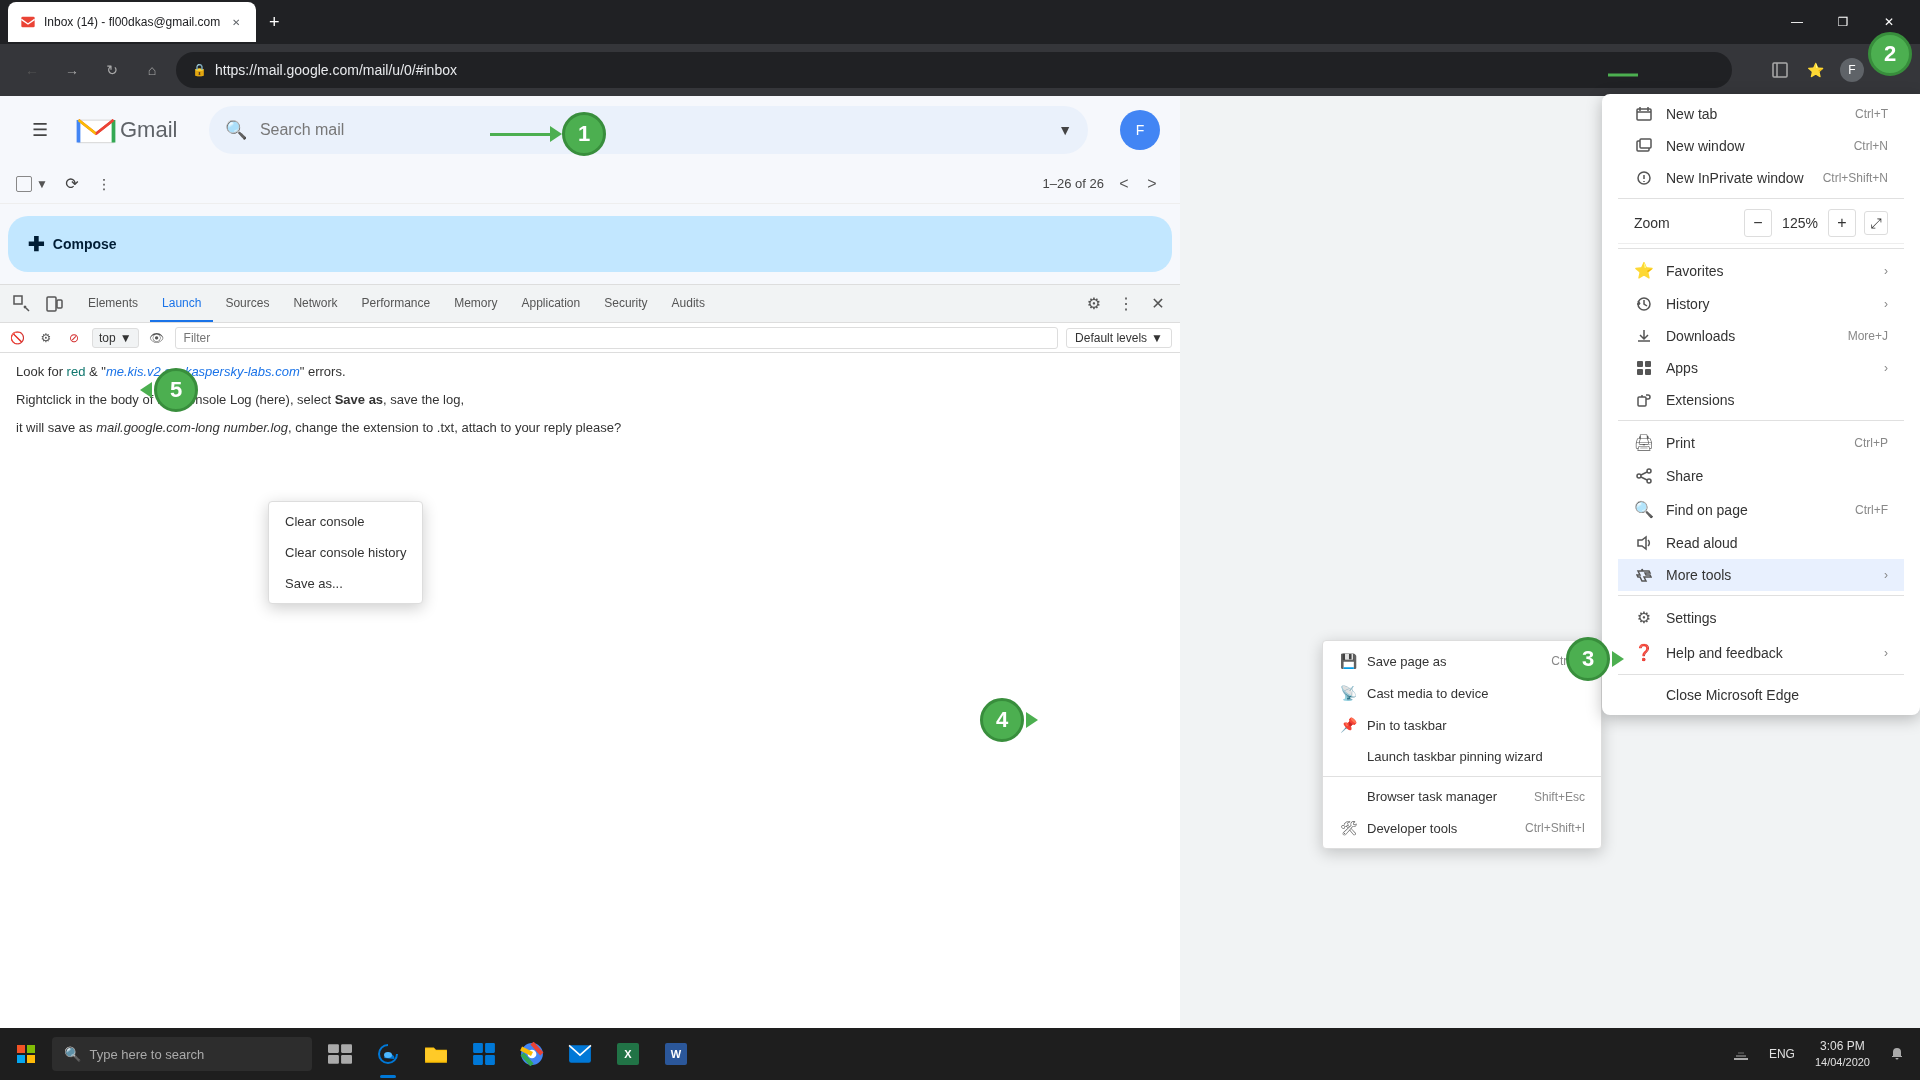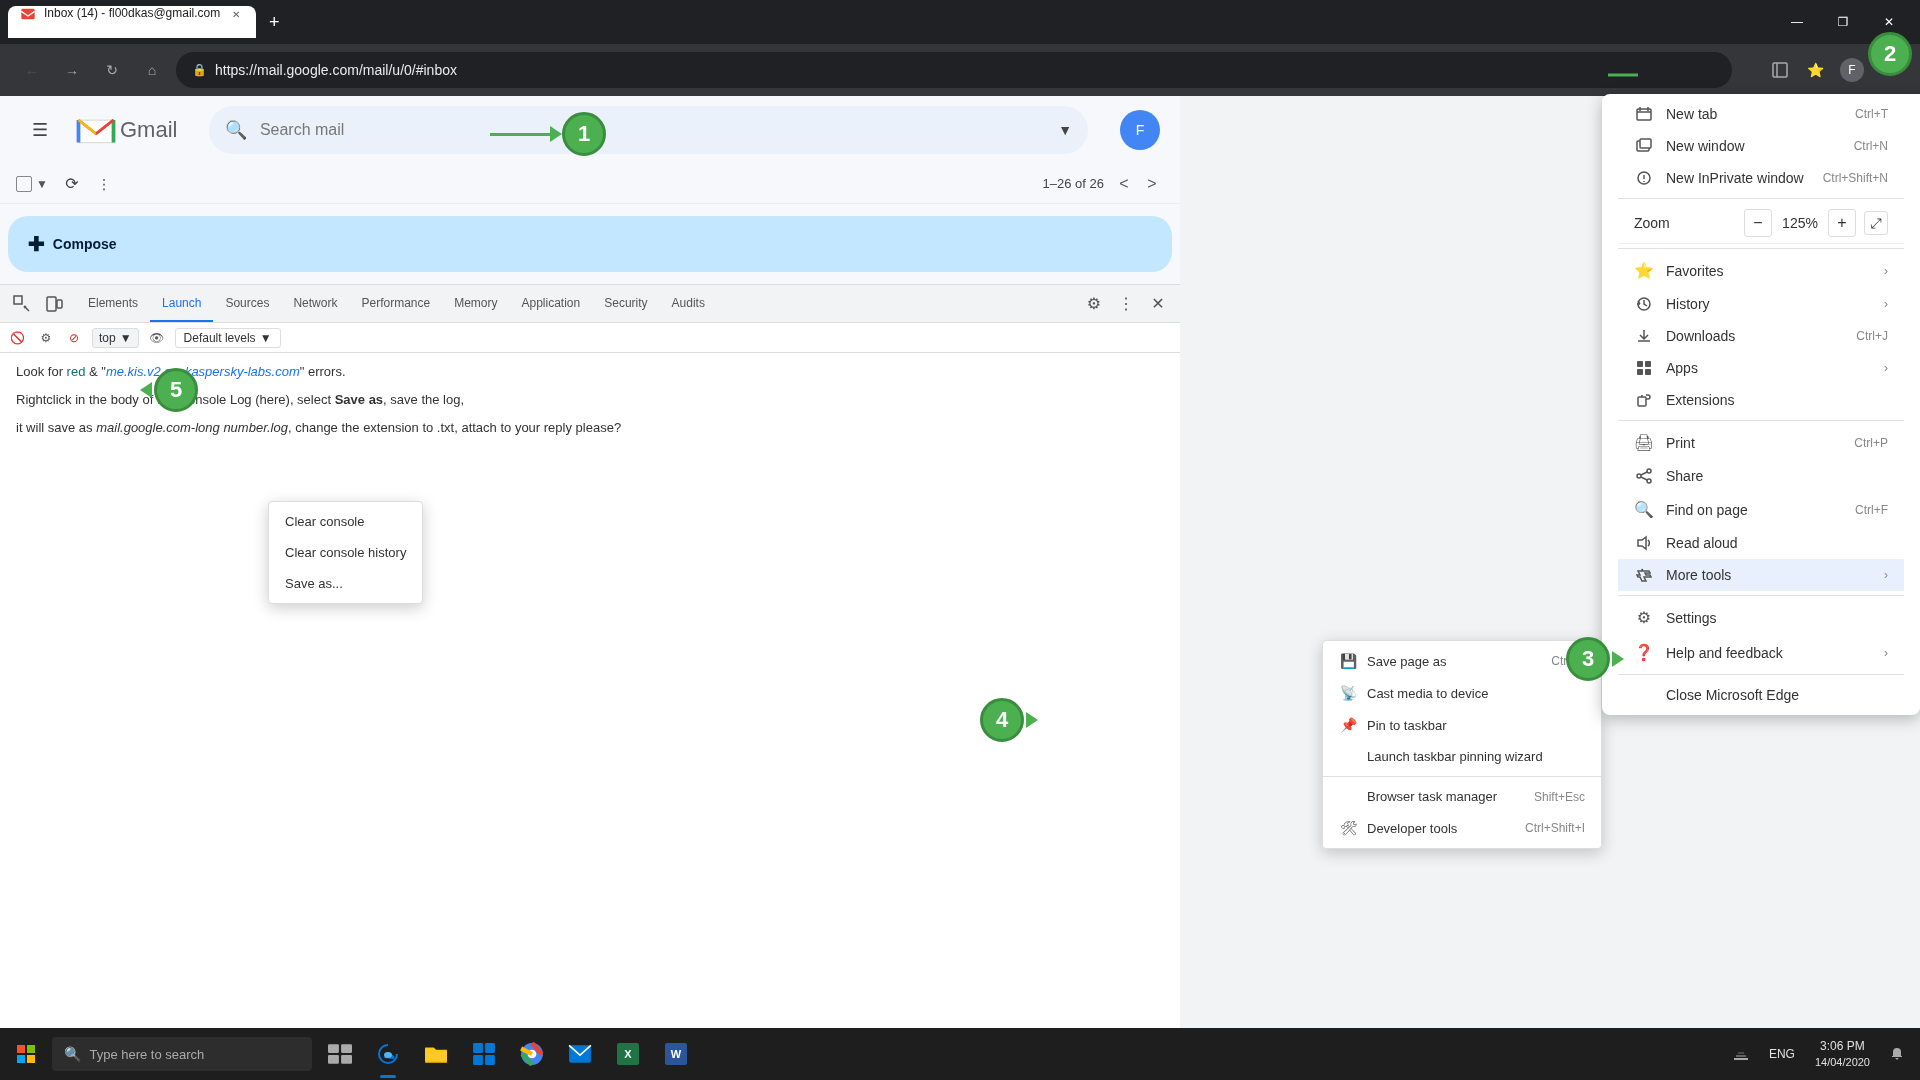--- a/index.html
+++ b/index.html
@@ -1,21 +1,21 @@
 <!DOCTYPE html>
 <html><head>
   <meta charset="utf-8">
   <style>
     * { margin: 0; padding: 0; box-sizing: border-box; }
     body { font-family: 'Segoe UI', Arial, sans-serif; background: #f1f3f4; width: 1920px; height: 1080px; overflow: hidden; position: relative; }
 
     
     .browser-chrome { background: #202124; width: 100%; }
     .tab-bar { display: flex; align-items: center; height: 44px; background: #202124; padding: 0 8px; }
-    .tab { display: flex; background: #fff; border-radius: 8px 8px 0 0; padding: 0 12px; height: 32px; min-width: 240px; max-width: 300px; font-size: 13px; color: #202124; gap: 8px; position: relative; }
+    .tab { display: flex; align-items: center; background: #fff; border-radius: 8px 8px 0 0; padding: 0 12px; height: 40px; min-width: 240px; max-width: 300px; font-size: 13px; color: #202124; gap: 8px; position: relative; }
     .tab .favicon { width: 16px; height: 16px; display: flex; align-items: center; justify-content: center; }
     .tab .tab-title { flex: 1; overflow: hidden; text-overflow: ellipsis; white-space: nowrap; font-size: 12px; }
     .tab .close-tab { width: 16px; height: 16px; border-radius: 50%; display: flex; align-items: center; justify-content: center; cursor: pointer; font-size: 10px; color: #5f6368; }
     .new-tab-btn { width: 28px; height: 28px; display: flex; align-items: center; justify-content: center; color: #fff; font-size: 18px; cursor: pointer; border-radius: 50%; margin-left: 4px; }
     .window-controls { margin-left: auto; display: flex; gap: 0; }
     .win-btn { width: 46px; height: 44px; display: flex; align-items: center; justify-content: center; color: #fff; font-size: 12px; cursor: pointer; }
 
     
     .address-bar { display: flex; align-items: center; height: 52px; background: #35363a; padding: 0 16px; gap: 8px; }
     .nav-btn { width: 32px; height: 32px; border-radius: 50%; display: flex; align-items: center; justify-content: center; color: #aaa; cursor: pointer; font-size: 14px; }
@@ -310,20 +310,21 @@
 
       <div class="console-toolbar">
         <div class="console-icon">🚫</div>
         <div class="console-icon">⚙</div>
         <div class="console-icon" style="color:#d32f2f;">⊘</div>
         <div class="top-select">
           <span>top</span>
           <span>▼</span>
         </div>
         <div class="console-icon">👁</div>
+        <input type="text" class="filter-input" placeholder="Filter" style="">
         <div class="levels-select">
           <span>Default levels</span>
           <span>▼</span>
         </div>
       </div>
 
       <div style="padding: 8px 16px; font-size: 13px; color:#333; line-height:1.7; flex:1; overflow:auto; position:relative;">
         <div style="margin-bottom:6px;">
           Look for <span style="color:#0f766e;">red</span> &amp; "<span style="font-style:italic; color:#1a73e8;">me.kis.v2.scr.kaspersky-labs.com</span>" errors.
         </div>
@@ -500,21 +501,21 @@
   </div>
 
   <div class="edge-menu-item">
     <div class="item-icon">
       <svg width="16" height="16" viewBox="0 0 16 16" fill="none" stroke="#555" stroke-width="1.5">
         <path d="M8 2v8M4 7l4 4 4-4"></path>
         <line x1="2" y1="13" x2="14" y2="13"></line>
       </svg>
     </div>
     <span class="item-label">Downloads</span>
-    <span class="item-shortcut">Ctrl+J</span>
+    <span class="item-shortcut">More+J</span>
   </div>
 
   <div class="edge-menu-item">
     <div class="item-icon">
       <svg width="16" height="16" viewBox="0 0 16 16">
         <rect x="1" y="1" width="6" height="6" rx="1" fill="#555"></rect>
         <rect x="9" y="1" width="6" height="6" rx="1" fill="#555"></rect>
         <rect x="1" y="9" width="6" height="6" rx="1" fill="#555"></rect>
         <rect x="9" y="9" width="6" height="6" rx="1" fill="#555"></rect>
       </svg>

